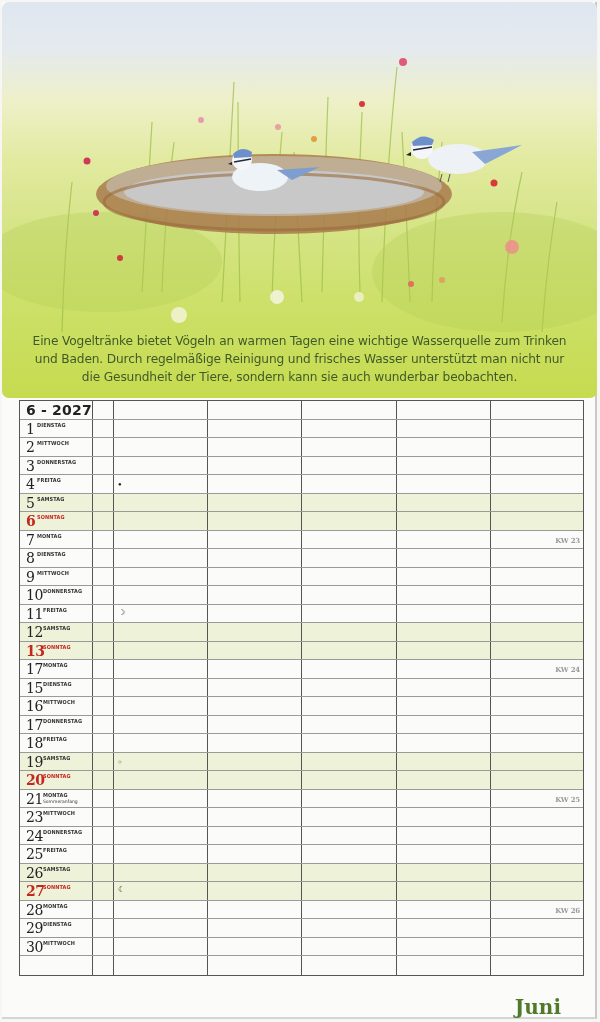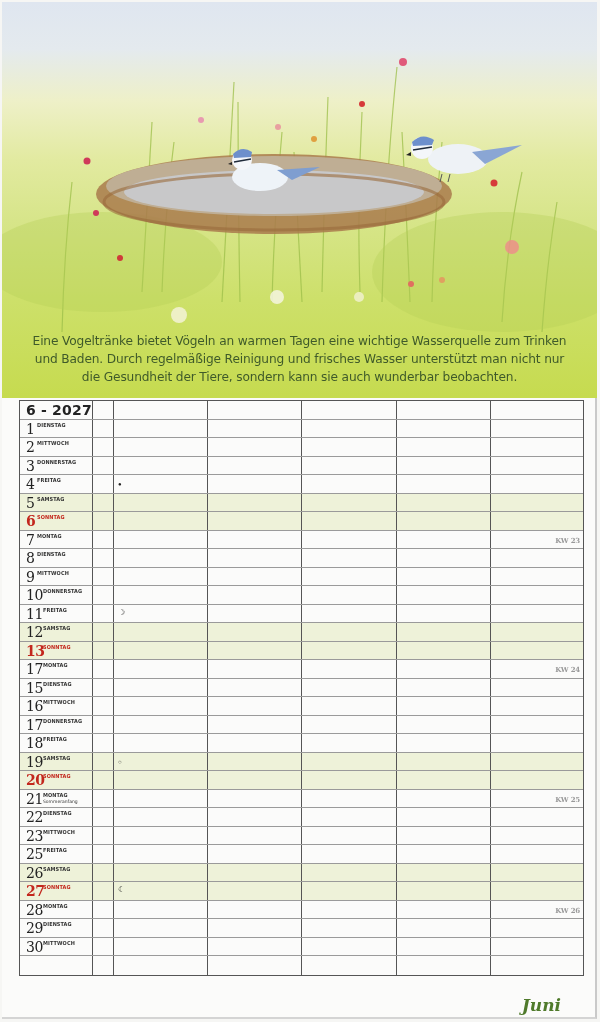--- a/index.html
+++ b/index.html
@@ -13,20 +13,21 @@
       background: #fbfbfa;
       border-right: 2px solid #c9c9c9;
       border-bottom: 2px solid #d4d4d4;
       box-sizing: border-box;
     }
     .artwork {
       position: absolute; left: 0; top: 0; width: 595px; height: 396px;
       overflow: hidden;
       background:
         linear-gradient(180deg, #dfe6f0 0%, #e4eaee 12%, #eef0c8 25%, #e2eaa0 40%, #d7e58a 55%, #cde06a 75%, #c6db4f 100%);
+      border-radius: 7px;
     }
     .artwork svg { position: absolute; left: 0; top: 0; }
     .caption {
       position: absolute; left: 0; width: 595px; top: 330px;
       text-align: center; color: #3f5a2a;
       font-family: "DejaVu Sans", sans-serif; font-size: 12.2px; line-height: 18px;
       letter-spacing: -0.15px;
     }
     .caption div { white-space: nowrap; }
 
@@ -73,22 +74,22 @@
       line-height: 18px; letter-spacing: 0.2px;
     }
     .moon { position: absolute; left: 4px; top: 3px; font-size: 8px; line-height: 10px; color: #222; }
     .moon.full { font-size: 6px; top: 4px; }
     .kw {
       position: absolute; right: 3px; top: 5px; font-size: 7px; color: #999;
       font-family: "DejaVu Serif", serif; letter-spacing: -0.2px;
     }
     .month-label {
       position: absolute; right: 34px; top: 993px;
-      font-family: "DejaVu Serif", serif; font-style: italic; font-weight: bold;
-      font-size: 17px; color: #4f7a2b;
+      font-family: "DejaVu Serif", serif; font-weight: bold;
+      font-size: 20px; color: #4f7a2b;
     }
   </style>
 </head>
 <body>
 
 <div class="page">
   <div class="artwork">
     <svg width="595" height="396" viewBox="0 0 595 396">
 
       <g stroke="#9dbf4a" stroke-width="1.2" fill="none" opacity="0.75">
@@ -433,44 +434,44 @@
         <div class="cell c2"></div>
         <div class="cell c3"></div>
         <div class="cell c4"></div>
         <div class="cell c5"></div>
         <div class="cell c6">
           <span class="kw">KW 25</span>
         </div>
       </div>
       <div class="row">
         <div class="cell c0">
-          <span class="daynum">22</span>
-          <span class="dayname" style="left: 23px;">Dienstag</span>
-        </div>
-        <div class="cell c1"></div>
-        <div class="cell c2"></div>
-        <div class="cell c3"></div>
-        <div class="cell c4"></div>
-        <div class="cell c5"></div>
-        <div class="cell c6"></div>
-      </div>
-      <div class="row">
-        <div class="cell c0">
           <span class="daynum">23</span>
           <span class="dayname" style="left: 23px;">Mittwoch</span>
         </div>
         <div class="cell c1"></div>
         <div class="cell c2"></div>
         <div class="cell c3"></div>
         <div class="cell c4"></div>
         <div class="cell c5"></div>
         <div class="cell c6"></div>
       </div>
       <div class="row">
         <div class="cell c0">
+          <span class="daynum">24</span>
+          <span class="dayname" style="left: 23px;">Donnerstag</span>
+        </div>
+        <div class="cell c1"></div>
+        <div class="cell c2"></div>
+        <div class="cell c3"></div>
+        <div class="cell c4"></div>
+        <div class="cell c5"></div>
+        <div class="cell c6"></div>
+      </div>
+      <div class="row">
+        <div class="cell c0">
           <span class="daynum">25</span>
           <span class="dayname" style="left: 23px;">Freitag</span>
         </div>
         <div class="cell c1"></div>
         <div class="cell c2"></div>
         <div class="cell c3"></div>
         <div class="cell c4"></div>
         <div class="cell c5"></div>
         <div class="cell c6"></div>
       </div>

